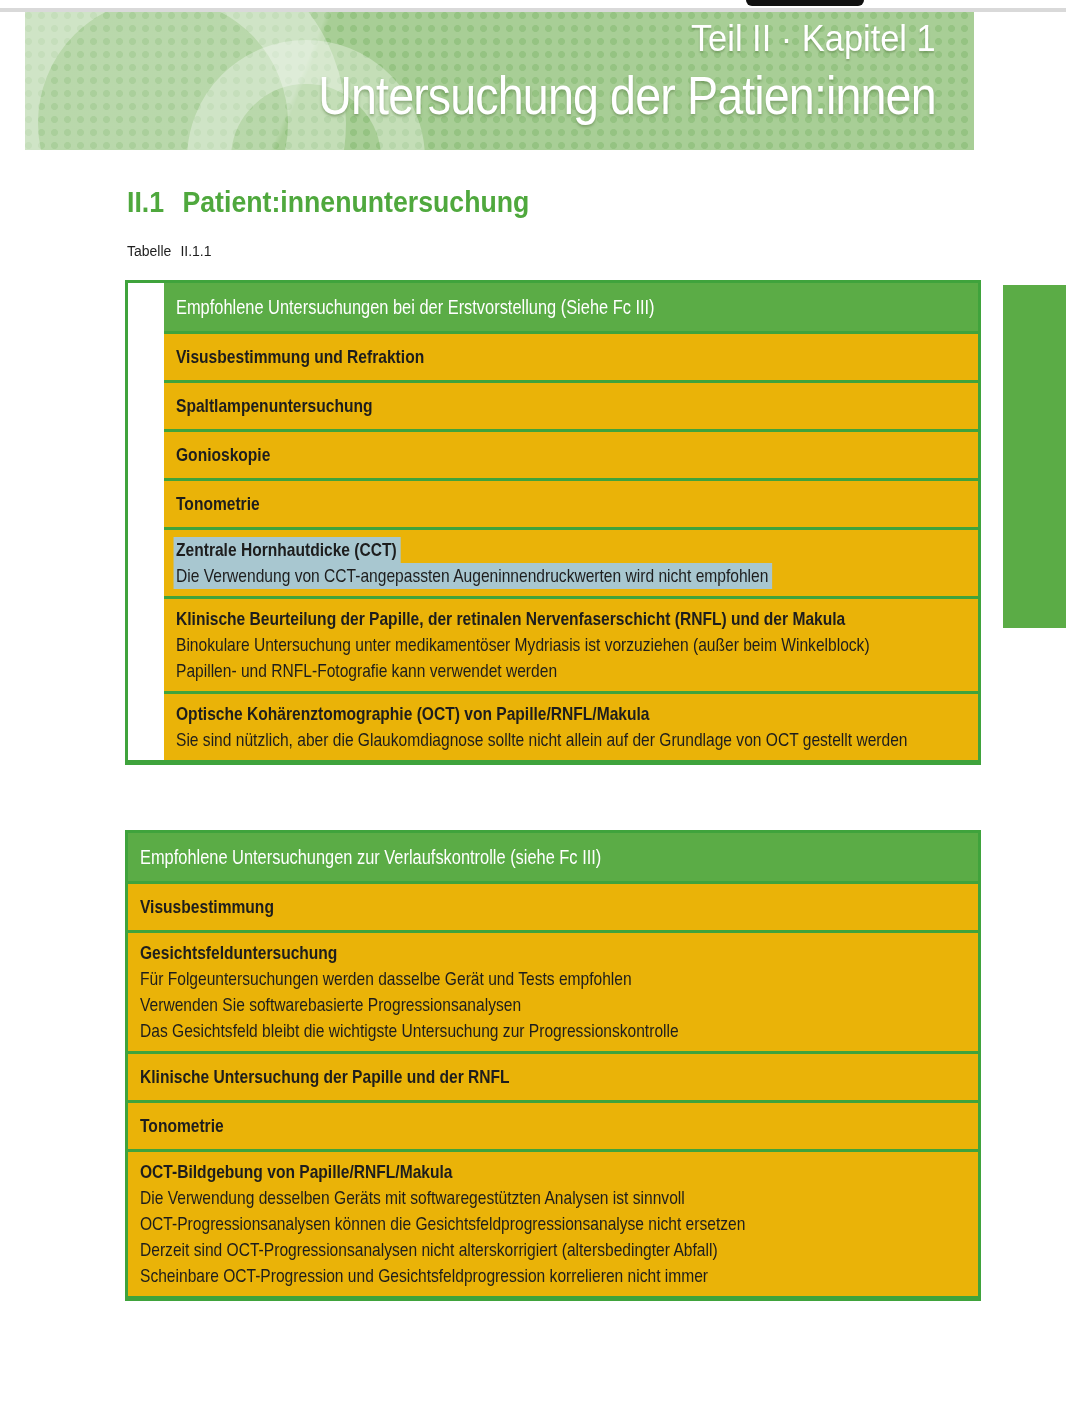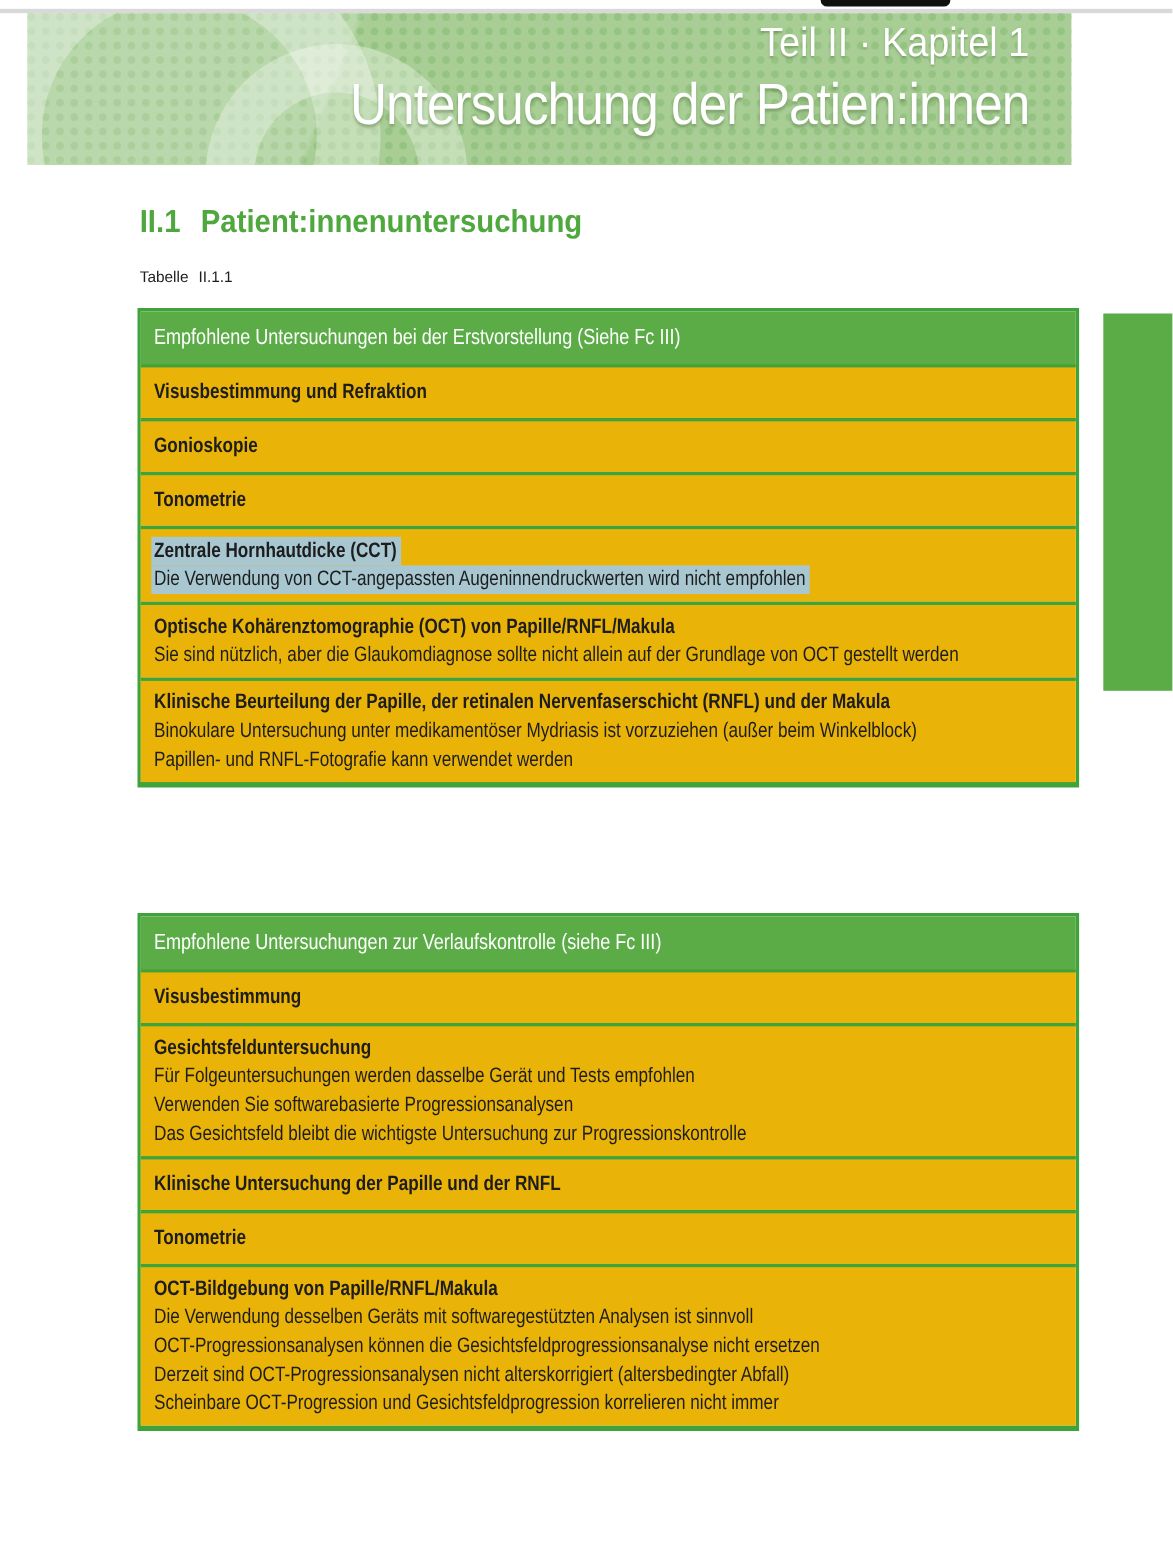--- a/index.html
+++ b/index.html
@@ -60,21 +60,21 @@
     position:absolute;left:127px;top:243px;font-size:14px;color:#1e1e1e;white-space:nowrap;
   }
   .cap-word{margin-right:9px;}
 
   
   .gtable{
     position:absolute;left:125px;width:856px;
     border:3px solid #3fa33c;border-bottom-width:5px;
     box-sizing:border-box;
   }
-  .gtable-1{top:280px;}
+  .gtable-1{top:280px;padding-left:36px;}
   .gtable-2{top:830px;}
   .thead{
     background:#5bac46;color:#ffffff;
     padding:12px 12px;font-size:20px;line-height:24px;
   }
   .thead .cond{display:inline-block;transform:scaleX(.82);transform-origin:0 50%;white-space:nowrap;}
   .trow{
     background:#eab308;border-top:3px solid #3fa33c;
     padding:10px 12px;font-size:19px;line-height:26px;color:#1d1d1d;
   }
@@ -116,37 +116,40 @@
   <h1 class="section-heading"><span class="sec-num">II.1</span><span>Patient:innenuntersuchung</span></h1>
 
   <div class="table-caption"><span class="cap-word">Tabelle</span><span>II.1.1</span></div>
 
   <section class="gtable gtable-1">
     <div class="thead"><span class="cond">Empfohlene Untersuchungen bei der Erstvorstellung (Siehe Fc III)</span></div>
     <div class="trow">
       <p class="ln b">Visusbestimmung und Refraktion</p>
     </div>
     <div class="trow">
+      <p class="ln b">Spaltlampenuntersuchung</p>
+    </div>
+    <div class="trow">
       <p class="ln b">Gonioskopie</p>
     </div>
     <div class="trow">
       <p class="ln b">Tonometrie</p>
     </div>
     <div class="trow multi">
       <p class="ln b"><span class="hl">Zentrale Hornhautdicke (CCT)</span></p>
       <p class="ln"><span class="hl">Die Verwendung von CCT-angepassten Augeninnendruckwerten wird nicht empfohlen</span></p>
     </div>
     <div class="trow multi">
-      <p class="ln b">Optische Kohärenztomographie (OCT) von Papille/RNFL/Makula</p>
-      <p class="ln">Sie sind nützlich, aber die Glaukomdiagnose sollte nicht allein auf der Grundlage von OCT gestellt werden</p>
-    </div>
-    <div class="trow multi">
       <p class="ln b">Klinische Beurteilung der Papille, der retinalen Nervenfaserschicht (RNFL) und der Makula</p>
       <p class="ln">Binokulare Untersuchung unter medikamentöser Mydriasis ist vorzuziehen (außer beim Winkelblock)</p>
       <p class="ln">Papillen- und RNFL-Fotografie kann verwendet werden</p>
+    </div>
+    <div class="trow multi">
+      <p class="ln b">Optische Kohärenztomographie (OCT) von Papille/RNFL/Makula</p>
+      <p class="ln">Sie sind nützlich, aber die Glaukomdiagnose sollte nicht allein auf der Grundlage von OCT gestellt werden</p>
     </div>
   </section>
 
   <section class="gtable gtable-2">
     <div class="thead"><span class="cond">Empfohlene Untersuchungen zur Verlaufskontrolle (siehe Fc III)</span></div>
     <div class="trow">
       <p class="ln b">Visusbestimmung</p>
     </div>
     <div class="trow multi">
       <p class="ln b">Gesichtsfelduntersuchung</p>

